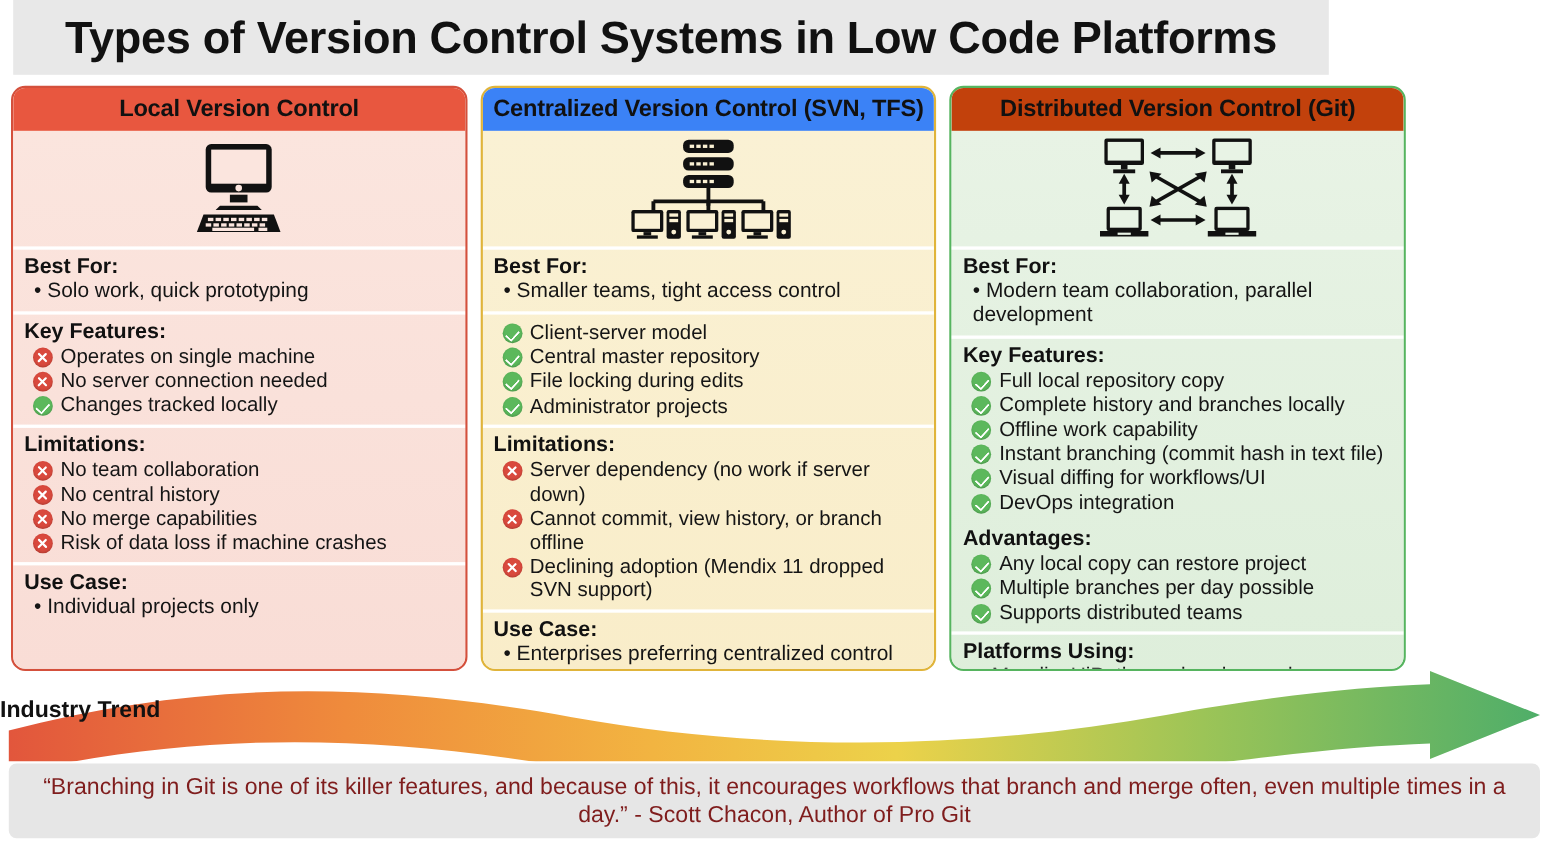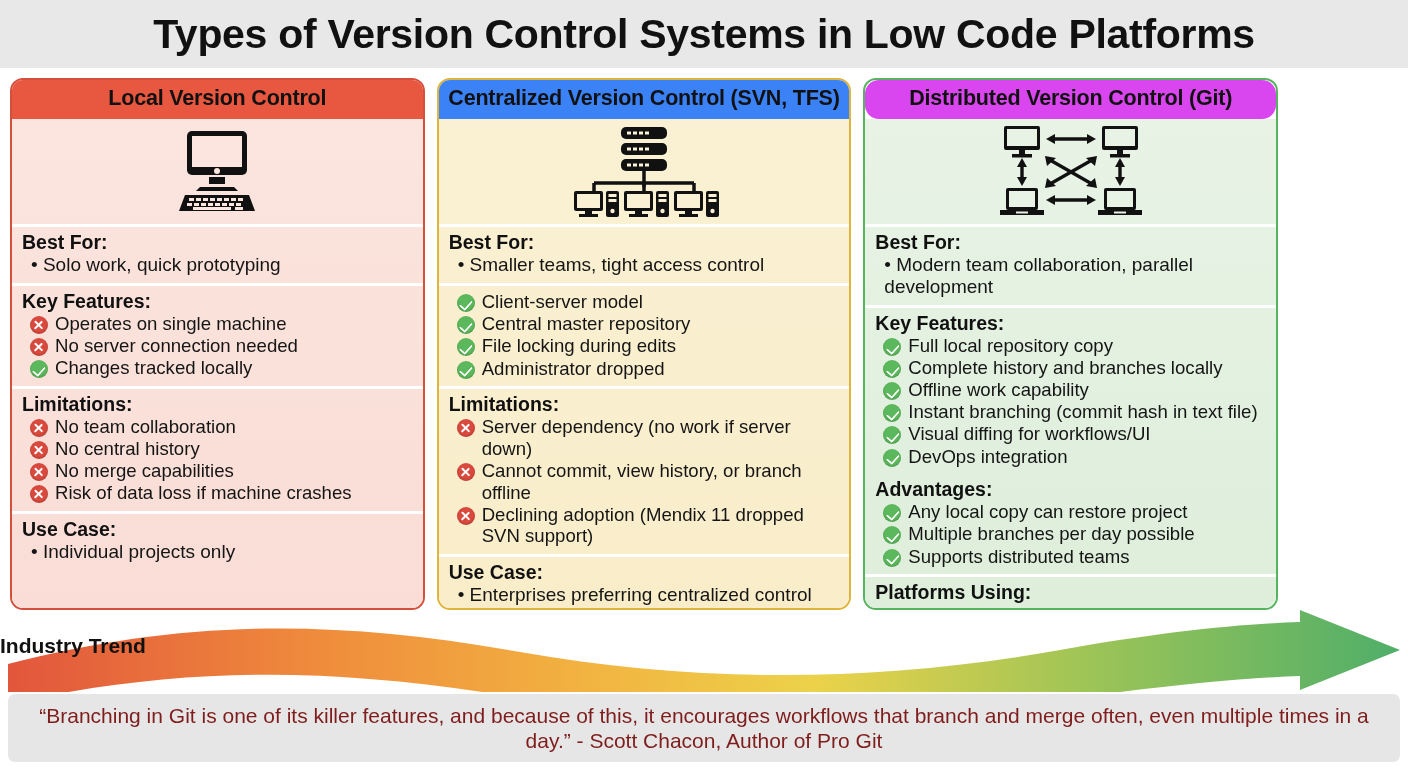--- a/index.html
+++ b/index.html
@@ -6,21 +6,21 @@
   html, body {
     width: 1408px; height: 768px;
     background: #ffffff;
     font-family: "Liberation Sans", sans-serif;
     overflow: hidden;
   }
   #page { position: relative; width: 1408px; height: 768px; background: #ffffff; }
 
   
   .title-bar {
-    position: absolute; left: 0; top: 0; width: 1408px; height: 68px;
+    position: absolute; left: 12px; top: 0; width: 1196px; height: 68px;
     background: #e8e8e8;
     display: flex; align-items: center; justify-content: center;
   }
   .title-bar h1 {
     font-size: 41px; font-weight: 700; color: #111; letter-spacing: -0.3px;
     white-space: nowrap;
   }
 
   
   .cards {
@@ -40,21 +40,21 @@
 
   .card.local { border-color: #d4503c; }
   .card.local .card-head { background: #e8573f; }
   .card.local .card-body { background: linear-gradient(180deg,#fbe5de 0%, #f9ddd6 100%); }
 
   .card.central { border-color: #e0b43a; }
   .card.central .card-head { background: #3b82f6; }
   .card.central .card-body { background: linear-gradient(180deg,#faf1d4 0%, #f9edc9 100%); }
 
   .card.dist { border-color: #56b45f; }
-  .card.dist .card-head { background: #d946ef; border-radius: 14px; }
+  .card.dist .card-head { background: #c2410c; }
   .card.dist .card-body { background: linear-gradient(180deg,#e8f3e5 0%, #ddeeda 100%); }
 
   
   .icon-area {
     height: 108px; display: flex; align-items: center; justify-content: center;
     border-bottom: 3px solid #ffffff;
   }
 
   
   .section { padding: 5px 10px 7px 10px; border-bottom: 3px solid #ffffff; }
@@ -278,21 +278,21 @@
             <li>
                 <span class="mark ok"></span>
                 <span class="txt">Central master repository</span>
               </li>
             <li>
                 <span class="mark ok"></span>
                 <span class="txt">File locking during edits</span>
               </li>
             <li>
                 <span class="mark ok"></span>
-                <span class="txt">Administrator dropped</span>
+                <span class="txt">Administrator projects</span>
               </li>
           </ul>
         </div>
 
         <div class="section">
           <div class="sec-title">Limitations:</div>
           <ul class="items">
             <li>
                 <span class="mark x"></span>
                 <span class="txt">Server dependency (no work if server down)</span>

